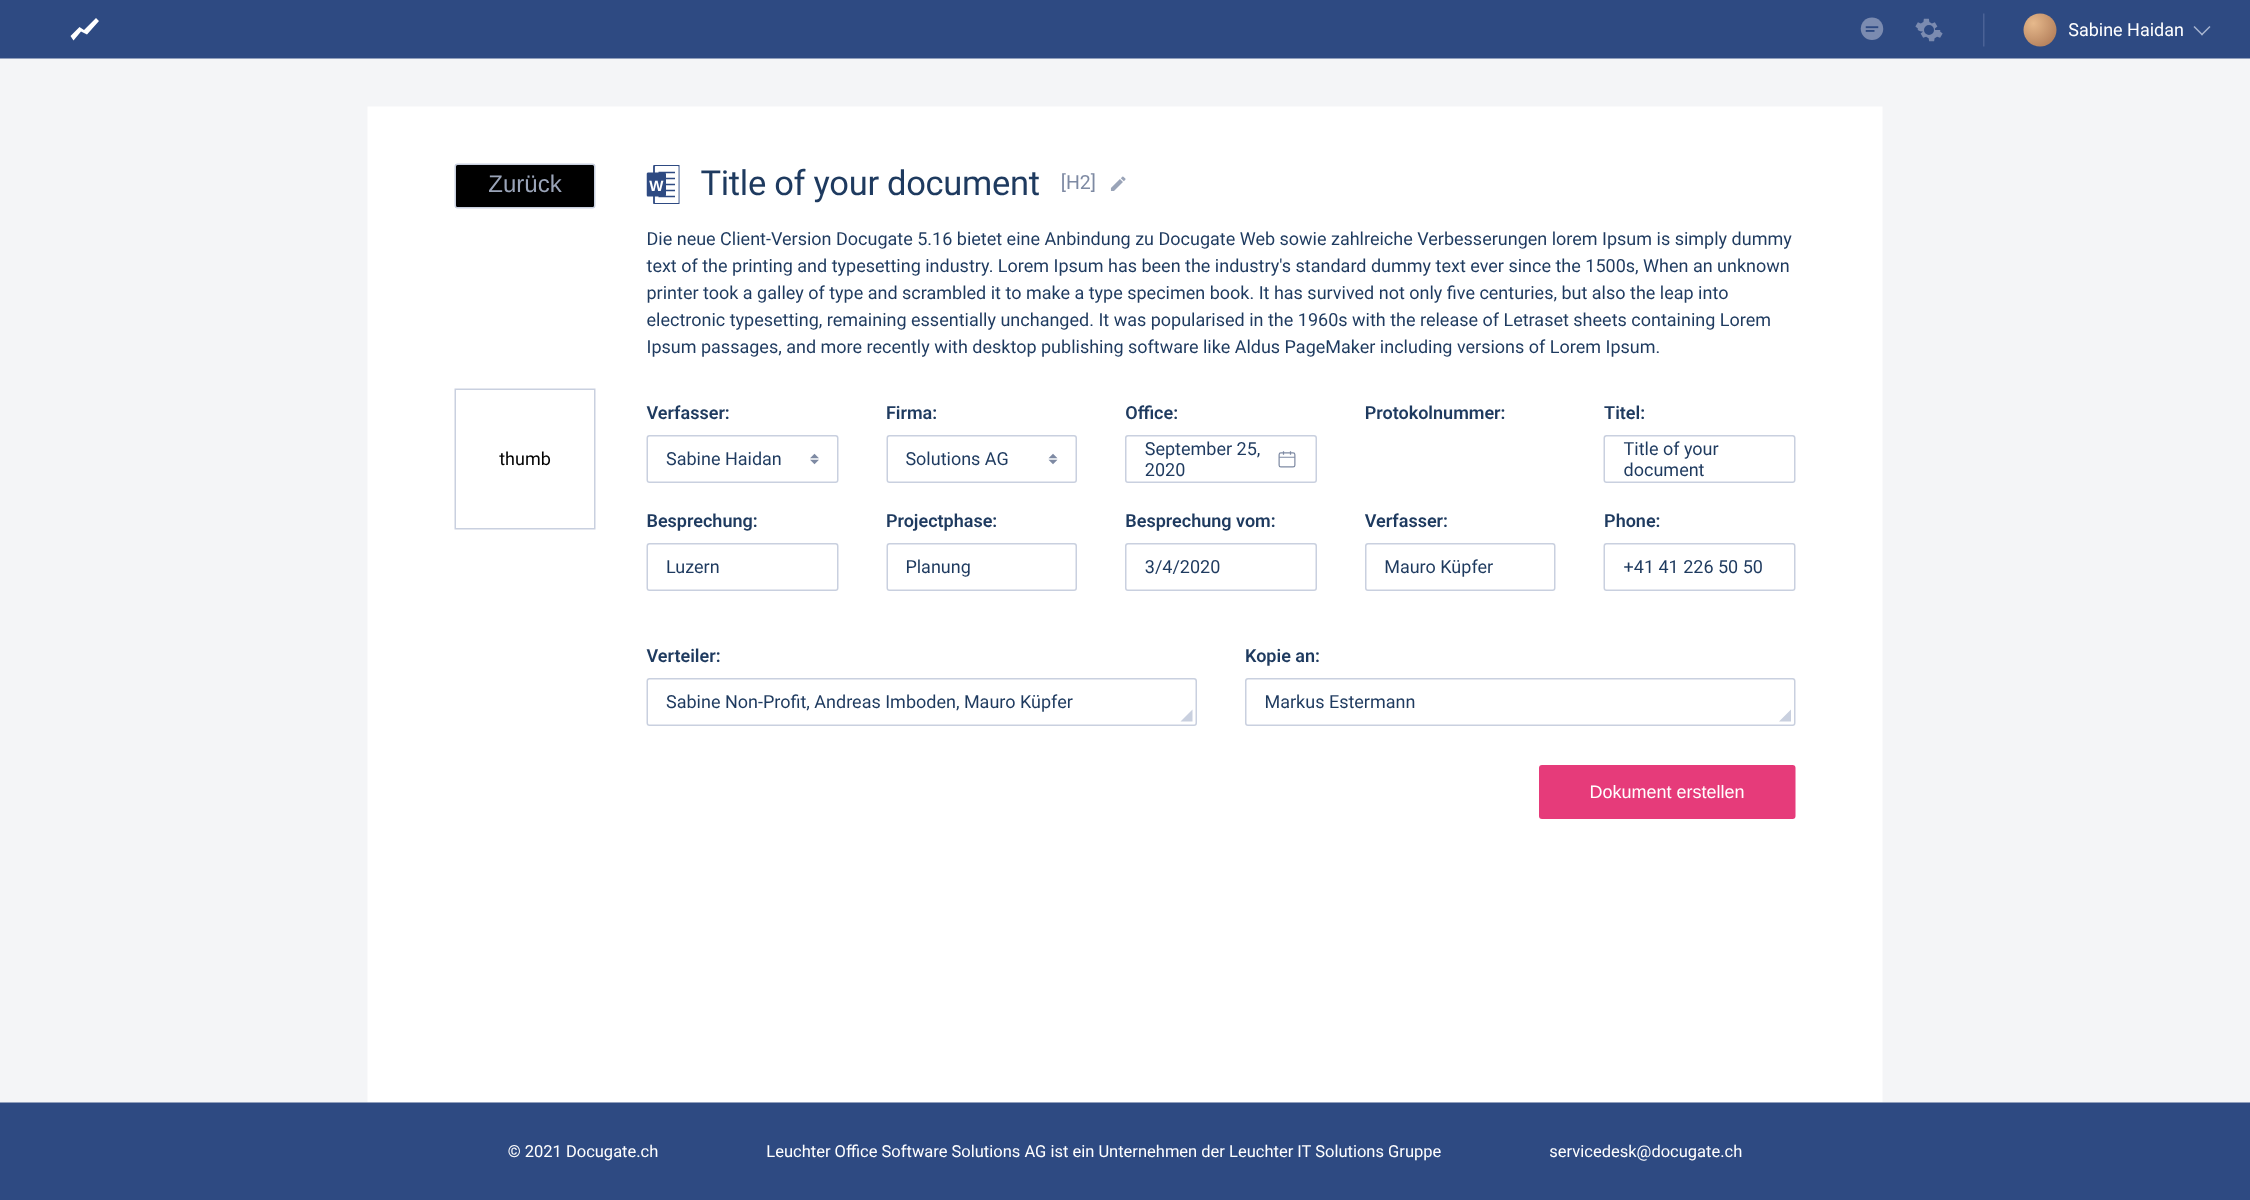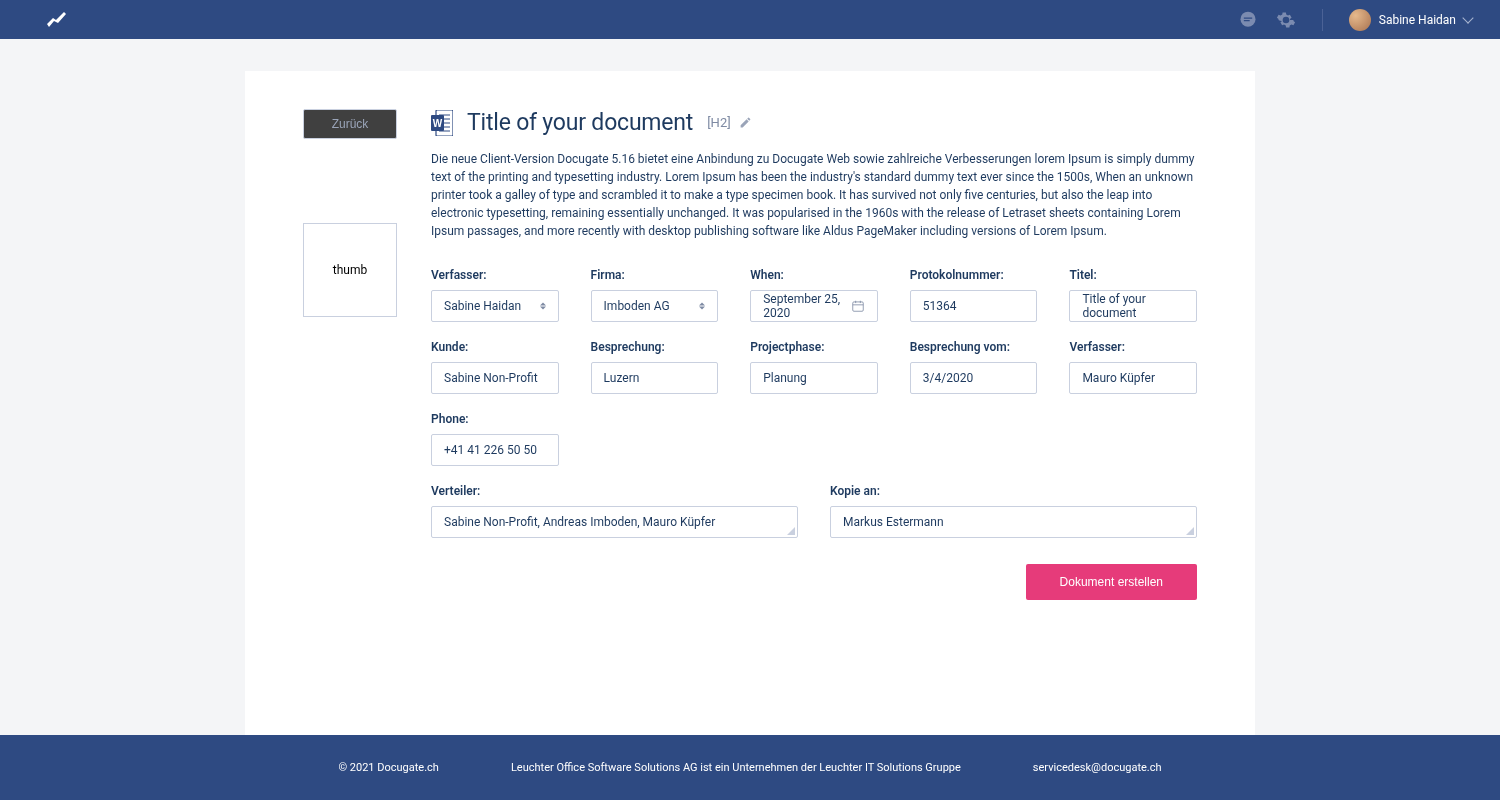--- a/index.html
+++ b/index.html
@@ -16,21 +16,21 @@
     .user-chip { display: flex; align-items: center; gap: 8px; cursor: pointer; }
     .avatar { width: 22px; height: 22px; border-radius: 50%; background: radial-gradient(circle at 30% 30%, #e6b98c, #a87250); }
     .user-name { color: #fff; font-size: 12px; }
     .chev { width: 8px; height: 8px; border-right: 1.5px solid #a8b5d0; border-bottom: 1.5px solid #a8b5d0; transform: rotate(45deg); margin-top: -4px; }
     
     
     .page-wrap { flex: 1; display: flex; justify-content: center; padding: 32px 0 0 0; overflow: auto; }
     .card { background: #fff; width: 1010px; min-height: 660px; padding: 38px 58px 42px 58px; display: flex; gap: 34px; }
     
     .sidepane { width: 94px; display: flex; flex-direction: column; align-items: center; }
-    .back-btn { width: 94px; height: 30px; border: 1px solid #c9d0df; background: #404040; color: #9aa4b8; font-size: 12px; border-radius: 2px; cursor: pointer; margin-bottom: 84px; }
+    .back-btn { width: 94px; height: 30px; border: 1px solid #c9d0df; background: #000000; color: #9aa4b8; font-size: 16px; border-radius: 2px; cursor: pointer; margin-bottom: 120px; }
     .thumb-box { width: 94px; height: 94px; border: 1px solid #c9d0df; display: flex; align-items: center; justify-content: center; color: #000000; font-size: 12px; }
     
     .mainpane { flex: 1; }
     .title-row { display: flex; align-items: center; gap: 14px; margin-bottom: 14px; }
     .word-icon { width: 22px; height: 26px; }
     .doc-title { font-size: 23px; font-weight: 400; color: #1e3a5f; letter-spacing: -0.2px; }
     .h2-tag { font-size: 13px; color: #7e8aa3; font-weight: 400; }
     .edit-icon { width: 13px; height: 13px; fill: #9aa4b8; margin-left:-6px; }
     
     .description { font-size: 12px; color: #1e3a5f; line-height: 1.5; margin-bottom: 28px; }
@@ -115,56 +115,47 @@
         <div class="field">
           <label class="field-label">Verfasser:</label>
           <div class="field-input">
             <span>Sabine Haidan</span>
             <span class="select-arrows"></span>
           </div>
         </div>
         <div class="field">
           <label class="field-label">Firma:</label>
           <div class="field-input">
-            <span>Imboden AG</span>
+            <span>Solutions AG</span>
             <span class="select-arrows"></span>
           </div>
         </div>
         <div class="field">
-          <label class="field-label">When:</label>
+          <label class="field-label">Office:</label>
           <div class="field-input">
             <span>September 25, 2020</span>
             <svg class="cal-icon" viewBox="0 0 24 24">
               <rect x="3" y="5" width="18" height="16" rx="2"></rect>
               <line x1="3" y1="10" x2="21" y2="10"></line>
               <line x1="8" y1="3" x2="8" y2="7"></line>
               <line x1="16" y1="3" x2="16" y2="7"></line>
             </svg>
           </div>
         </div>
 
         <div class="field">
           <label class="field-label">Protokolnummer:</label>
-          <div class="field-input">
-              <span>51364</span>
-            </div>
         </div>
         <div class="field">
           <label class="field-label">Titel:</label>
           <div class="field-input">
               <span>Title of your document</span>
             </div>
         </div>
 
-        <div class="field">
-          <label class="field-label">Kunde:</label>
-          <div class="field-input">
-              <span>Sabine Non-Profit</span>
-            </div>
-        </div>
         <div class="field">
           <label class="field-label">Besprechung:</label>
           <div class="field-input">
               <span>Luzern</span>
             </div>
         </div>
         <div class="field">
           <label class="field-label">Projectphase:</label>
           <div class="field-input">
               <span>Planung</span>

